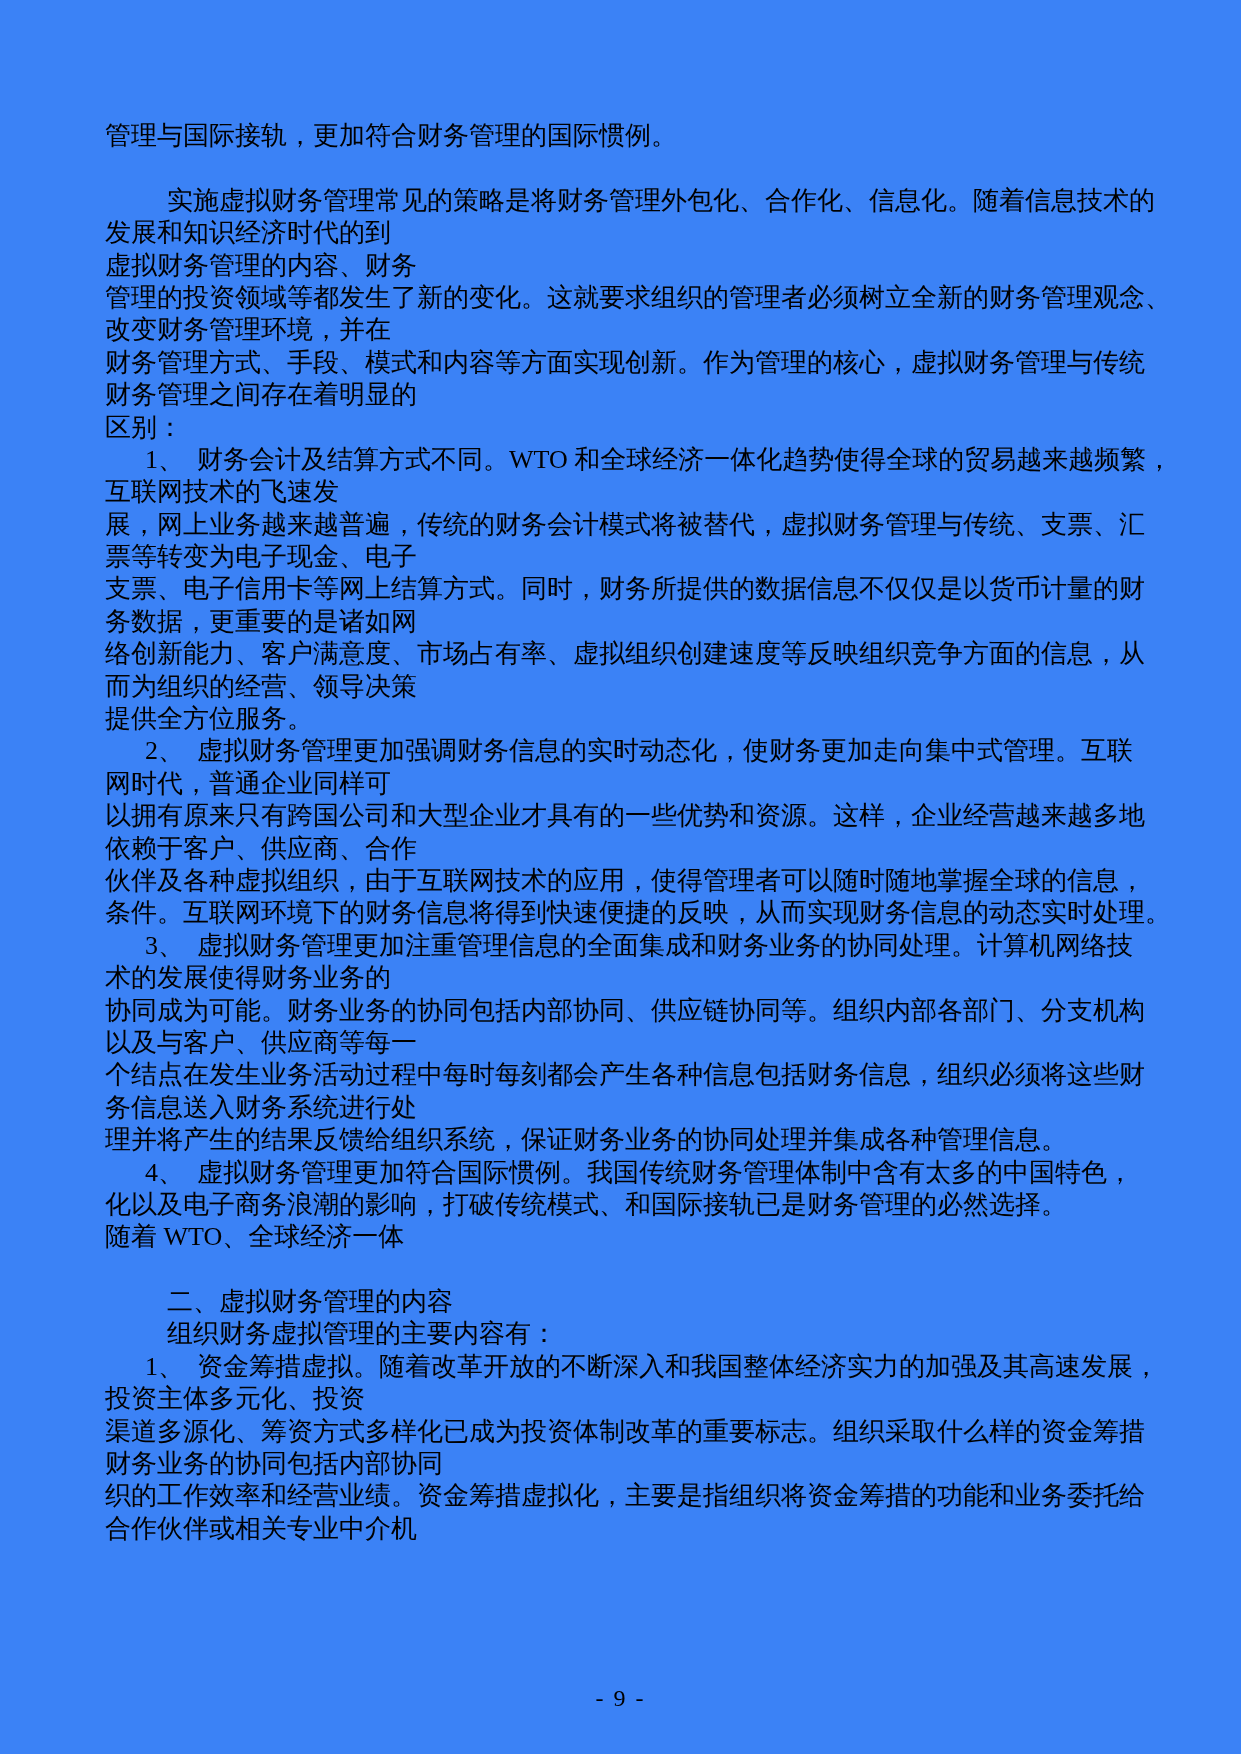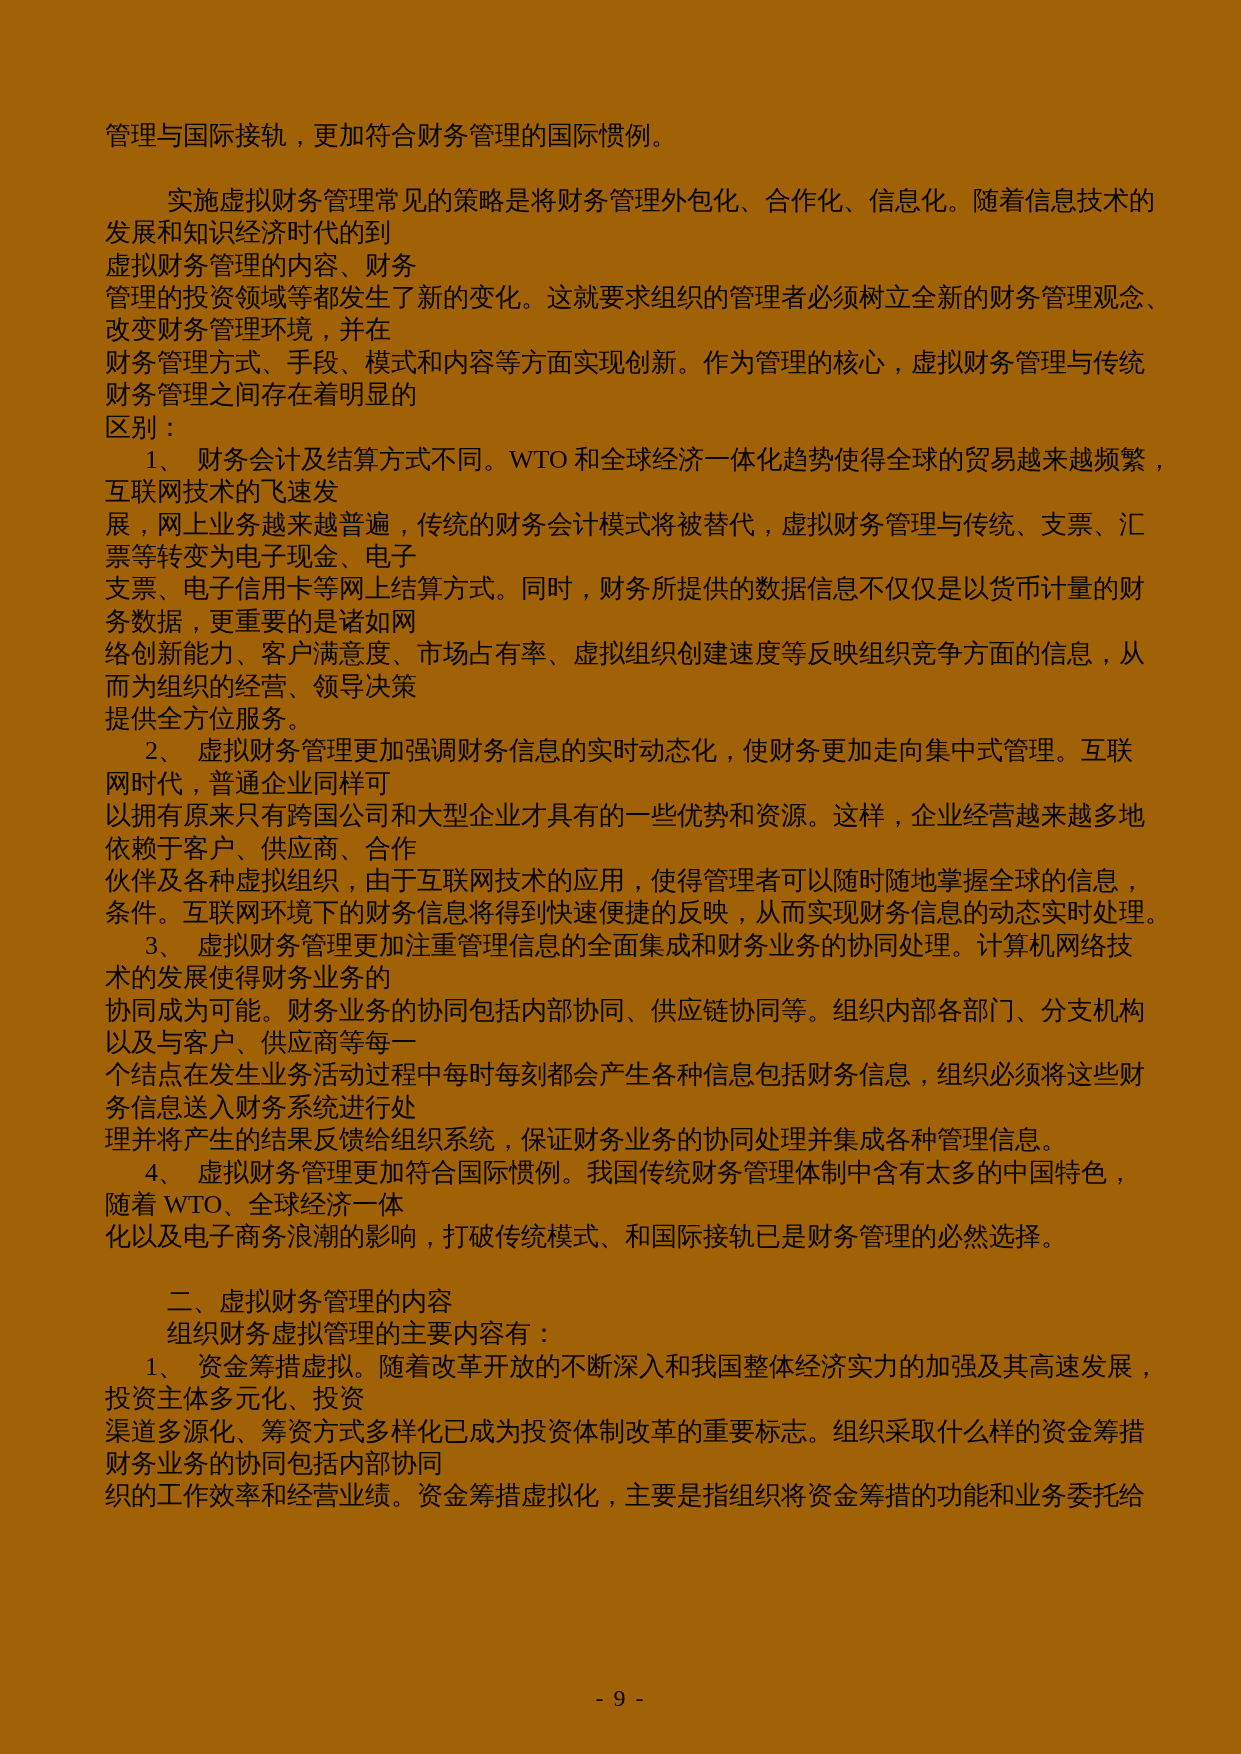--- a/index.html
+++ b/index.html
@@ -11,21 +11,21 @@
     position: relative;
     width: 1241px;
     height: 1754px;
     overflow: hidden;
     font-family: "Liberation Serif", "DejaVu Serif", serif;
     color: #000000;
   }
   .page {
     position: absolute;
     inset: 0;
-    background: #a16207;
+    background: #3b82f6;
   }
   .page-content {
     position: absolute;
     left: 105px;
     top: 120px;
     width: 1060px;
   }
   .line {
     height: 32.4px;
     line-height: 32.4px;
@@ -80,27 +80,28 @@
     <div class="line">伙伴及各种虚拟组织，由于互联网技术的应用，使得管理者可以随时随地掌握全球的信息，</div>
     <div class="line">条件。互联网环境下的财务信息将得到快速便捷的反映，从而实现财务信息的动态实时处理。</div>
     <div class="line ind-num">3、  虚拟财务管理更加注重管理信息的全面集成和财务业务的协同处理。计算机网络技</div>
     <div class="line">术的发展使得财务业务的</div>
     <div class="line">协同成为可能。财务业务的协同包括内部协同、供应链协同等。组织内部各部门、分支机构</div>
     <div class="line">以及与客户、供应商等每一</div>
     <div class="line">个结点在发生业务活动过程中每时每刻都会产生各种信息包括财务信息，组织必须将这些财</div>
     <div class="line">务信息送入财务系统进行处</div>
     <div class="line">理并将产生的结果反馈给组织系统，保证财务业务的协同处理并集成各种管理信息。</div>
     <div class="line ind-num">4、  虚拟财务管理更加符合国际惯例。我国传统财务管理体制中含有太多的中国特色，</div>
+    <div class="line">化以及电子商务浪潮的影响，打破传统模式、和国际接轨已是财务管理的必然选择。</div>
     <div class="line">随着 WTO、全球经济一体</div>
-    <div class="line">化以及电子商务浪潮的影响，打破传统模式、和国际接轨已是财务管理的必然选择。</div>
     <div class="line"></div>
     <div class="line ind-para">二、虚拟财务管理的内容</div>
     <div class="line ind-para">组织财务虚拟管理的主要内容有：</div>
     <div class="line ind-num">1、  资金筹措虚拟。随着改革开放的不断深入和我国整体经济实力的加强及其高速发展，</div>
     <div class="line">投资主体多元化、投资</div>
     <div class="line">渠道多源化、筹资方式多样化已成为投资体制改革的重要标志。组织采取什么样的资金筹措</div>
     <div class="line">财务业务的协同包括内部协同</div>
     <div class="line">织的工作效率和经营业绩。资金筹措虚拟化，主要是指组织将资金筹措的功能和业务委托给</div>
+    <div class="line">合作伙伴或相关专业中介机</div>
   </main>
 
   <footer class="page-footer">- 9 -</footer>
 
 </div>
 
 </body></html>

